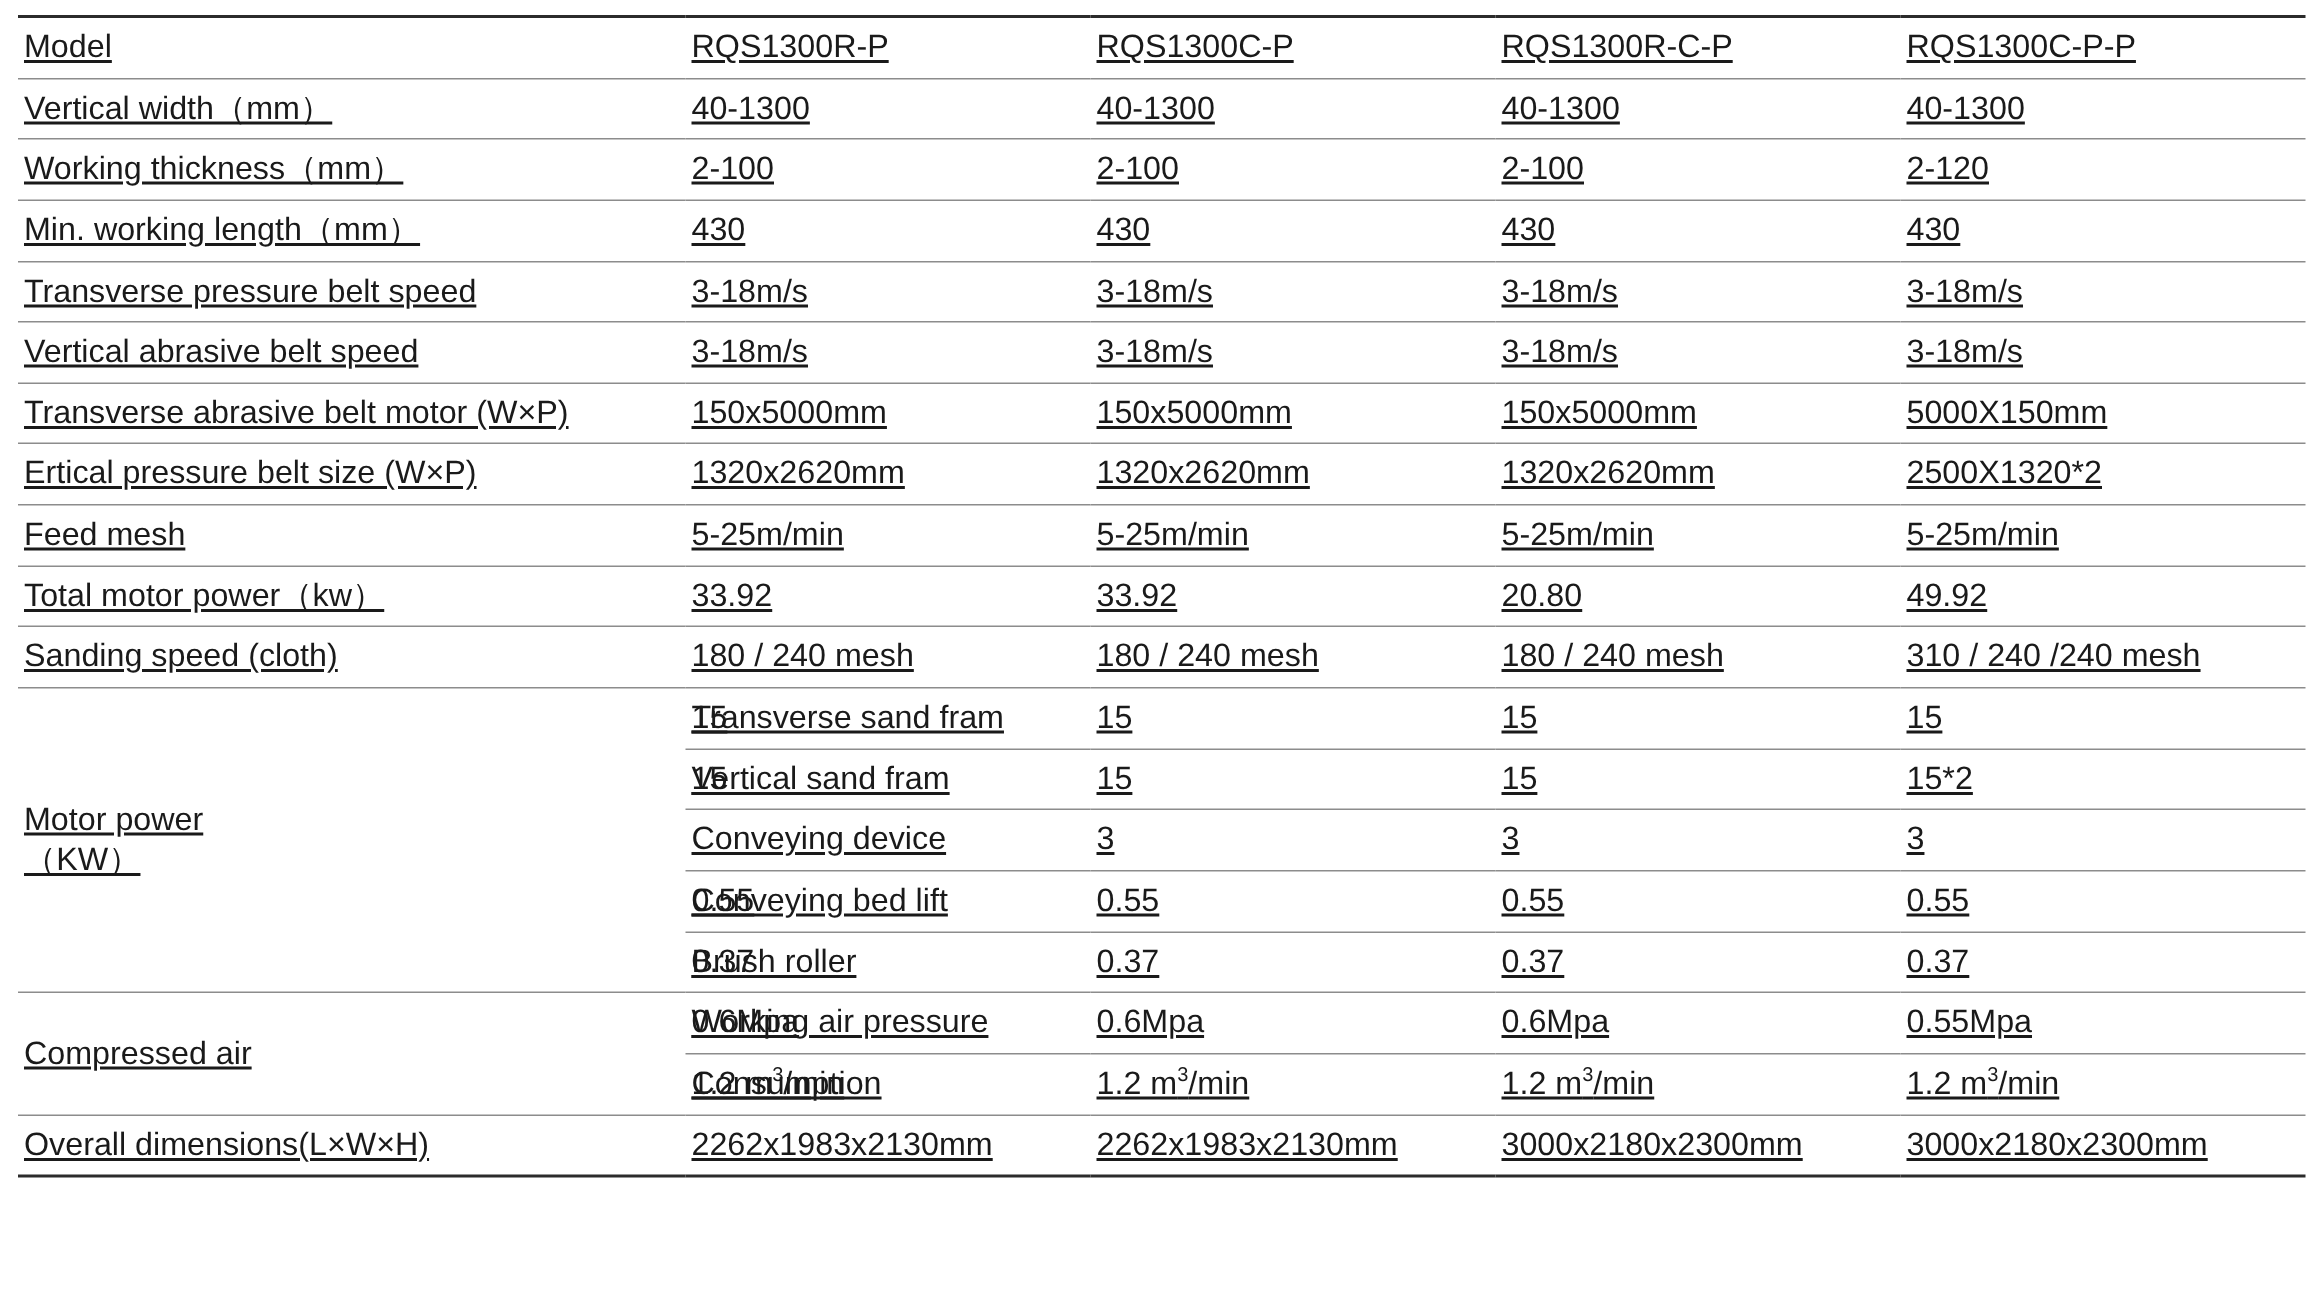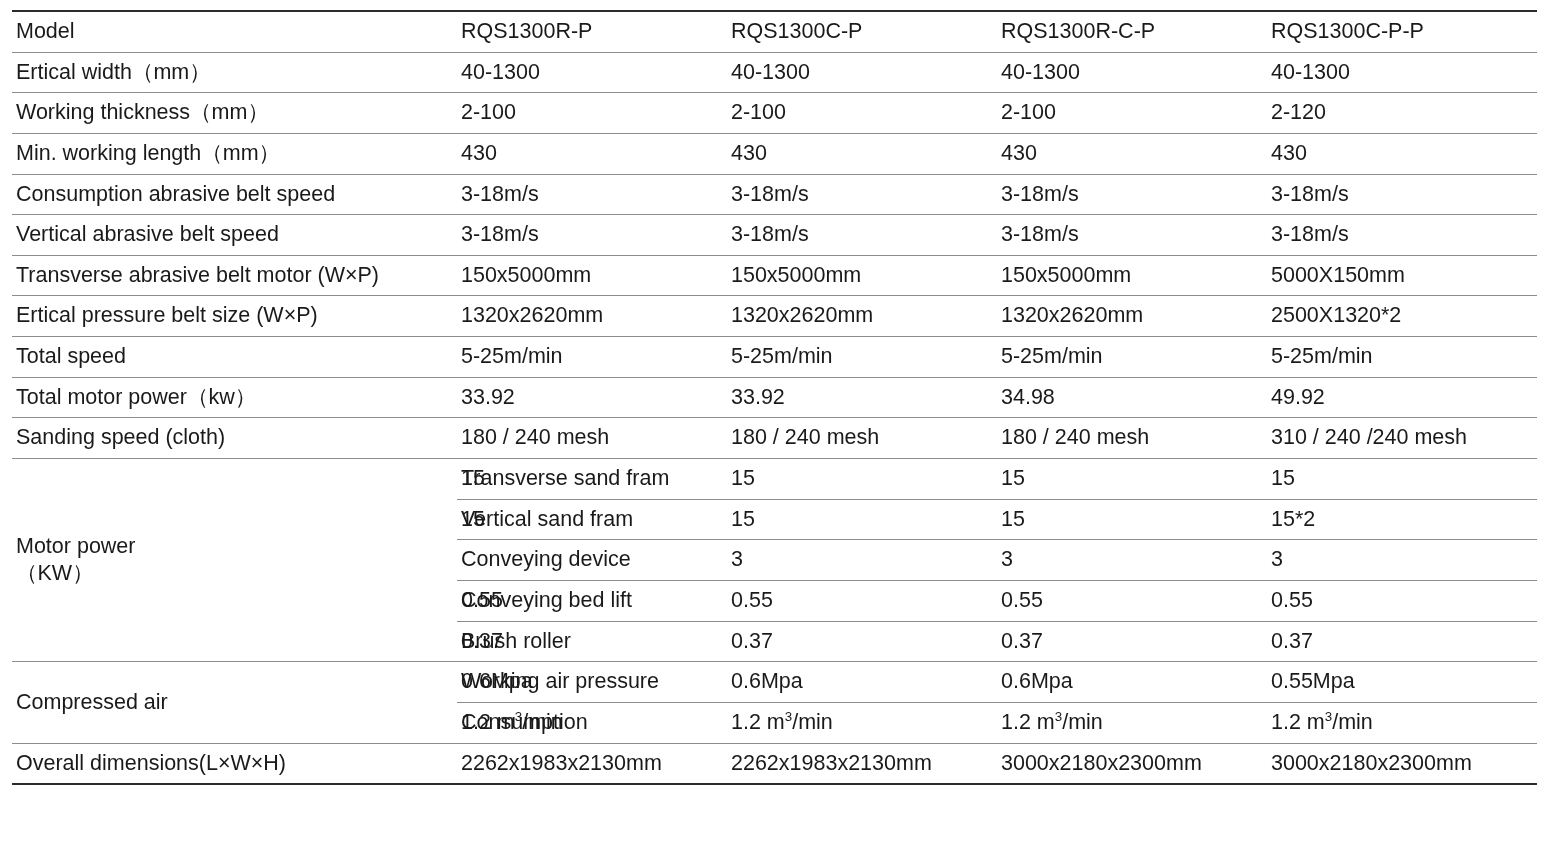--- a/index.html
+++ b/index.html
@@ -10,20 +10,21 @@
   body {
     width: 1549px;
     height: 868px;
     font-family: "Liberation Sans", sans-serif;
     color: #1a1a1a;
     overflow: hidden;
   }
   #spec-wrap {
     padding: 10px 12px 12px 12px;
     box-sizing: border-box;
+    text-decoration: underline;
   }
   table.spec {
     border-collapse: collapse;
     width: 1525px;
     table-layout: fixed;
   }
   table.spec td {
     font-size: 21.5px;
     line-height: 1.1;
     padding: 8px 6px 8px 4px;
@@ -92,21 +93,21 @@
 
       <tr class="toprule">
         <td class="label" colspan="2">Model</td>
         <td class="val">RQS1300R-P</td>
         <td class="val">RQS1300C-P</td>
         <td class="val">RQS1300R-C-P</td>
         <td class="val">RQS1300C-P-P</td>
       </tr>
 
       <tr>
-        <td class="label" colspan="2">Ertical width（mm）</td>
+        <td class="label" colspan="2">Vertical width（mm）</td>
         <td class="val">40-1300</td>
         <td class="val">40-1300</td>
         <td class="val">40-1300</td>
         <td class="val">40-1300</td>
       </tr>
 
       <tr>
         <td class="label" colspan="2">Working thickness（mm）</td>
         <td class="val">2-100</td>
         <td class="val">2-100</td>
@@ -116,21 +117,21 @@
 
       <tr>
         <td class="label" colspan="2">Min. working length（mm）</td>
         <td class="val">430</td>
         <td class="val">430</td>
         <td class="val">430</td>
         <td class="val">430</td>
       </tr>
 
       <tr>
-        <td class="label" colspan="2">Consumption abrasive belt speed</td>
+        <td class="label" colspan="2">Transverse pressure belt speed</td>
         <td class="val">3-18m/s</td>
         <td class="val">3-18m/s</td>
         <td class="val">3-18m/s</td>
         <td class="val">3-18m/s</td>
       </tr>
 
       <tr>
         <td class="label" colspan="2">Vertical abrasive belt speed</td>
         <td class="val">3-18m/s</td>
         <td class="val">3-18m/s</td>
@@ -148,32 +149,32 @@
 
       <tr>
         <td class="label" colspan="2">Ertical pressure belt size (W×P)</td>
         <td class="val">1320x2620mm</td>
         <td class="val">1320x2620mm</td>
         <td class="val">1320x2620mm</td>
         <td class="val">2500X1320*2</td>
       </tr>
 
       <tr>
-        <td class="label" colspan="2">Total speed</td>
+        <td class="label" colspan="2">Feed mesh</td>
         <td class="val">5-25m/min</td>
         <td class="val">5-25m/min</td>
         <td class="val">5-25m/min</td>
         <td class="val">5-25m/min</td>
       </tr>
 
       <tr>
         <td class="label" colspan="2">Total motor power（kw）</td>
         <td class="val">33.92</td>
         <td class="val">33.92</td>
-        <td class="val">34.98</td>
+        <td class="val">20.80</td>
         <td class="val">49.92</td>
       </tr>
 
       <tr>
         <td class="label" colspan="2">Sanding speed (cloth)</td>
         <td class="val">180 / 240 mesh</td>
         <td class="val">180 / 240 mesh</td>
         <td class="val">180 / 240 mesh</td>
         <td class="val">310 / 240 /240 mesh</td>
       </tr>

